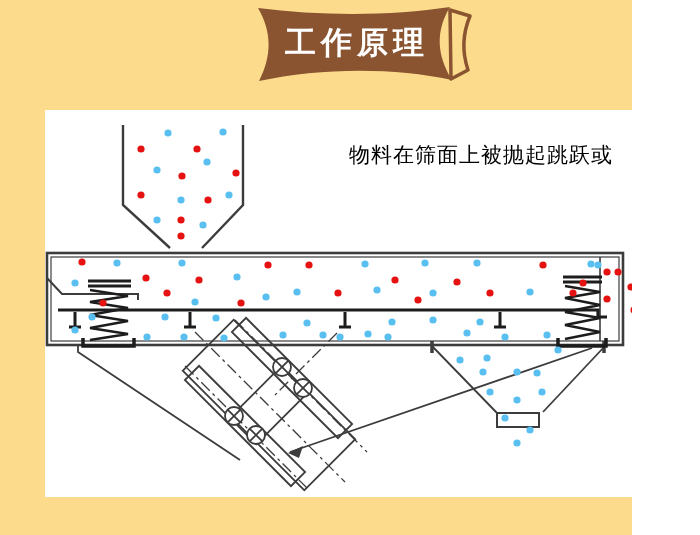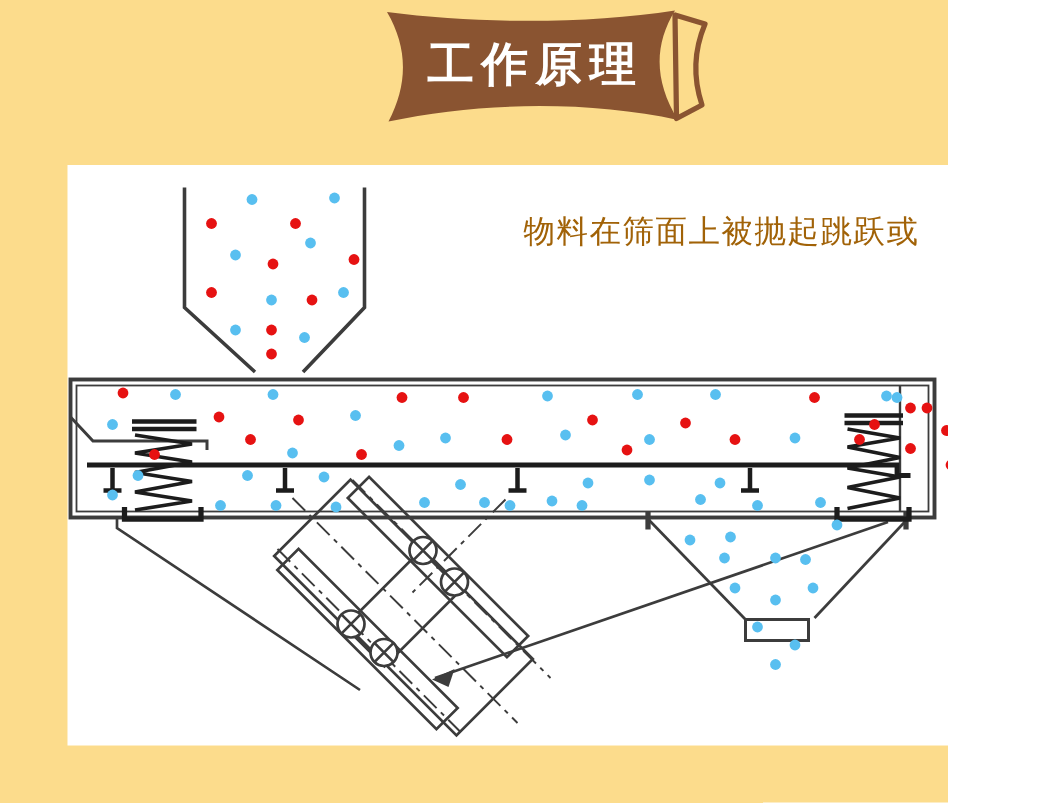--- a/index.html
+++ b/index.html
@@ -20,21 +20,21 @@
 <div class="page" style="background-color: rgb(252, 220, 140);">
 
   <svg class="banner-svg" width="700" height="100" viewBox="0 0 700 100">
     <path d="M450,10 L470,16 C462,35 462,52 468,70 L451,79 Z" stroke-width="3.5" stroke-linejoin="round" fill="#FCDC8C" stroke="#8A5431"></path>
     <path d="M258,8 C320,16 392,16 450,7 C436,30 436,54 452,80 C392,67 320,68 259,81 C272,56 272,32 258,8 Z" fill="#8A5431"></path>
     <text class="banner-text" x="357" y="53" text-anchor="middle" font-size="31" letter-spacing="5" fill="#FFFFFF">工作原理</text>
   </svg>
 
   <div class="panel" style="background-color: rgb(255, 255, 255);">
 
-    <div class="annotation" style="color: #a16207;">
+    <div class="annotation" style="color: #000000;">
       <div>物料在筛面上被抛起跳跃或</div>
     </div>
 
     <svg class="diagram-svg" width="610" height="387" viewBox="0 0 610 387">
 
       <g class="ln" stroke-width="1.3" stroke-dasharray="12 4 3 4">
         <line x1="150" y1="222" x2="300" y2="372"></line>
         <line x1="190" y1="210" x2="322" y2="342"></line>
         <line x1="140" y1="256" x2="262" y2="378"></line>
         <line x1="292" y1="223" x2="230" y2="285"></line>

